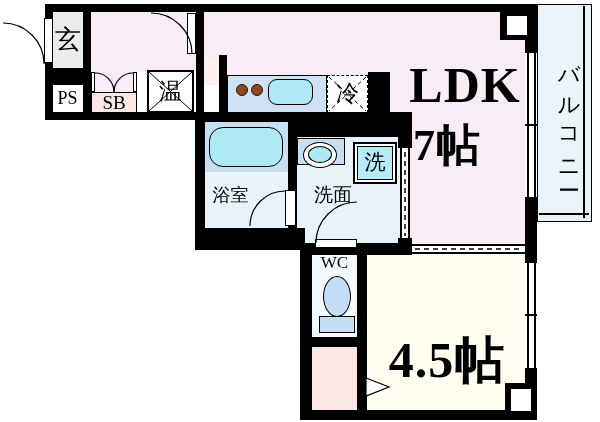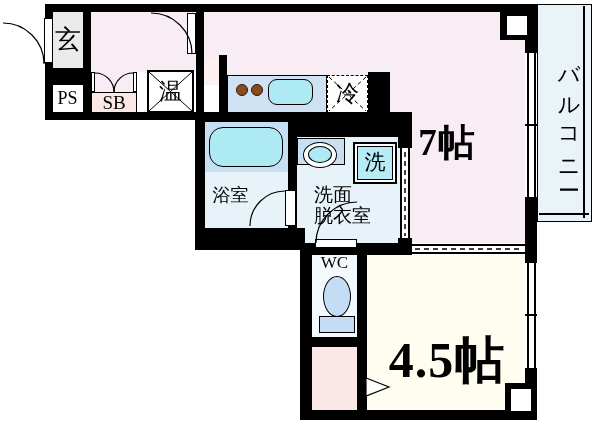--- a/index.html
+++ b/index.html
@@ -116,24 +116,24 @@
     <line x1="366" y1="77" x2="329" y2="111" stroke="#000" stroke-width="1" stroke-dasharray="4 3"></line>
     <line x1="415" y1="249" x2="523" y2="249" stroke="#000" stroke-width="1.5" stroke-dasharray="5 4"></line>
     <line x1="405" y1="152" x2="405" y2="236" stroke="#000" stroke-width="1.5" stroke-dasharray="5 4"></line>
   </svg>
 
   <div class="lbl" style="left:53px;top:27px;width:30px;font-size:26px;">玄</div>
   <div class="lbl" style="left:50px;top:89px;width:35px;font-size:18px;">PS</div>
   <div class="lbl" style="left:91px;top:93px;width:46px;font-size:19px;">SB</div>
   <div class="lbl" style="left:147px;top:80px;width:47px;font-size:23px;">温</div>
   <div class="lbl" style="left:327px;top:82px;width:41px;font-size:23px;">冷</div>
-  <div class="lbl big" style="left:372px;top:124px;width:150px;font-size:37px;">7帖</div>
+  <div class="lbl big" style="left:390px;top:60px;width:150px;font-size:50px;">LDK</div>
+  <div class="lbl big" style="left:372px;top:124px;width:150px;font-size:44px;">7帖</div>
   <div class="lbl" style="left:550px;top:18px;width:30px;height:200px;font-size:22px;writing-mode:vertical-rl;letter-spacing:7px;">バルコニー</div>
   <div class="lbl" style="left:189px;top:186px;width:83px;font-size:18px;">浴室</div>
   <div class="lbl" style="left:314px;top:184px;width:90px;font-size:19px;text-align:left;line-height:21px;">
     <span>洗面</span><br>
-    <span>脱衣室</span>
   </div>
   <div class="lbl" style="left:353px;top:152px;width:44px;font-size:21px;">洗</div>
   <div class="lbl" style="left:312px;top:254px;width:45px;font-size:17px;">WC</div>
   <div class="lbl big" style="left:367px;top:335px;width:160px;font-size:50px;">4.5帖</div>
 
 </div>
 
 </body></html>

